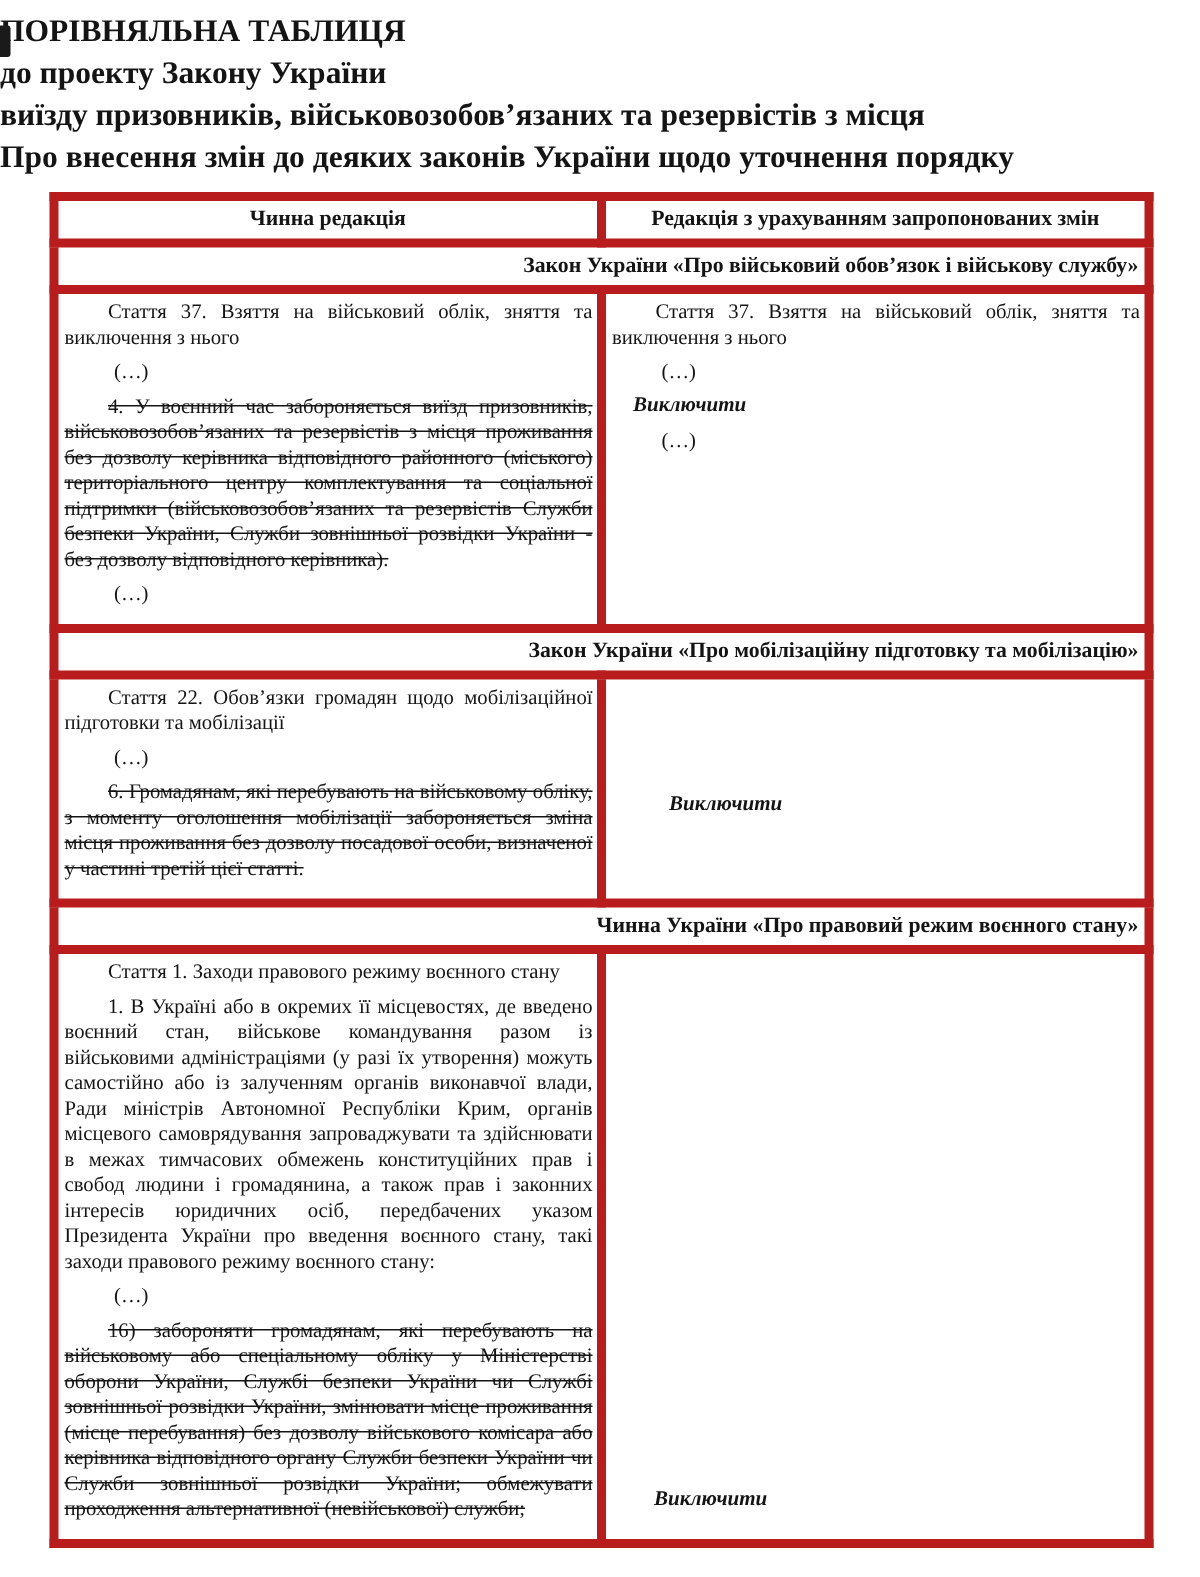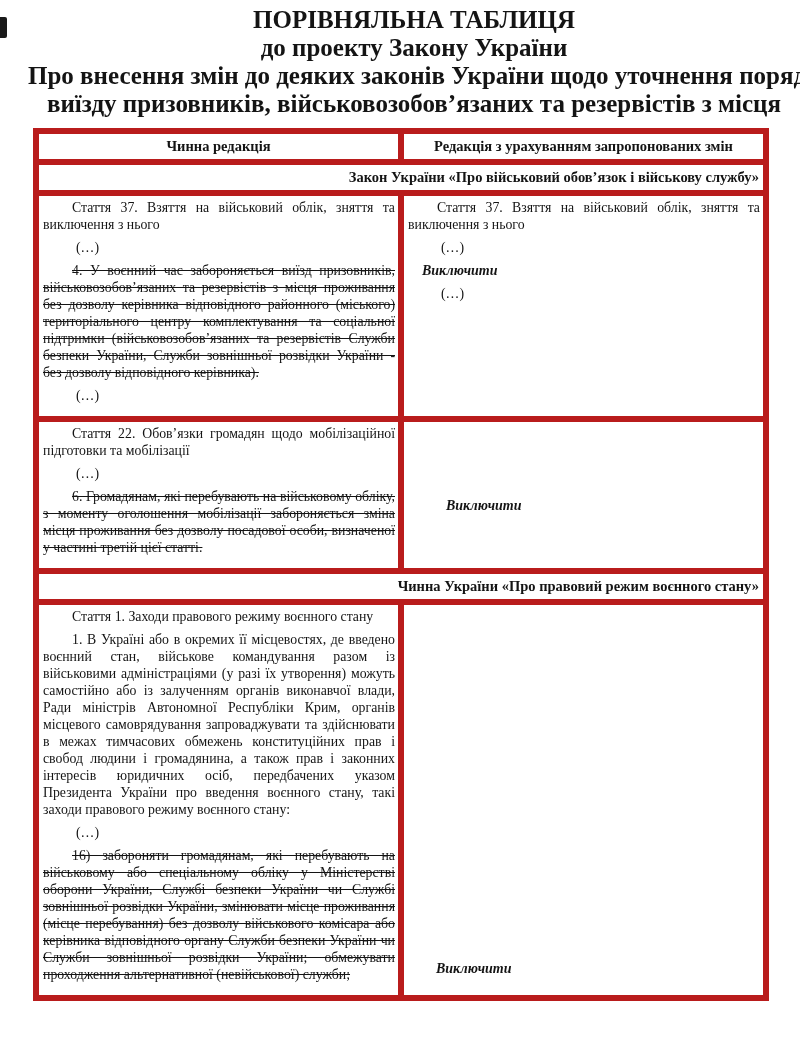--- a/index.html
+++ b/index.html
@@ -15,26 +15,24 @@
   }
   .scan-artifact {
     position: absolute;
     left: 0; top: 17px;
     width: 7px; height: 21px;
     background: #1a1a1a;
     border-radius: 0 2px 2px 0;
   }
   .titleblock {
     margin-top: 6px;
-    text-align: center;
     font-weight: bold;
-    font-size: 25px;
+    font-size: 21px;
     line-height: 28px;
     white-space: nowrap;
-    padding-left: 28px;
   }
   table.cmp {
     border-collapse: collapse;
     table-layout: fixed;
     width: 736px;
     margin: 10px 0 0 33px;
   }
   .cmp th, .cmp td {
     border: 6px solid #b91c1c;
   }
@@ -76,22 +74,22 @@
   .excl.r3 { margin-top: 352px; text-indent: 28px; }
 </style>
 </head>
 <body>
 
 <div class="scan-artifact"></div>
 
 <div class="titleblock">
   <div>ПОРІВНЯЛЬНА ТАБЛИЦЯ</div>
   <div>до проекту Закону України</div>
+  <div>виїзду призовників, військовозобов’язаних та резервістів з місця</div>
   <div>Про внесення змін до деяких законів України щодо уточнення порядку</div>
-  <div>виїзду призовників, військовозобов’язаних та резервістів з місця</div>
 </div>
 
 <table class="cmp">
   <thead>
     <tr>
       <th class="colhead">Чинна редакція</th>
       <th class="colhead">Редакція з урахуванням запропонованих змін</th>
     </tr>
   </thead>
   <tbody>
@@ -108,20 +106,23 @@
       </td>
       <td class="cell">
         <p class="p p0">Стаття 37. Взяття на військовий облік, зняття та виключення з нього</p>
         <p class="el">(…)</p>
         <p class="excl">Виключити</p>
         <p class="el">(…)</p>
       </td>
     </tr>
 
     <tr>
+      <td class="law" colspan="2">Закон України «Про мобілізаційну підготовку та мобілізацію»</td>
+    </tr>
+    <tr>
       <td class="cell">
         <p class="p p0">Стаття 22. Обов’язки громадян щодо мобілізаційної підготовки та мобілізації</p>
         <p class="el">(…)</p>
         <p class="p strike">6. Громадянам, які перебувають на військовому обліку, з моменту оголошення мобілізації забороняється зміна місця проживання без дозволу посадової особи, визначеної у частині третій цієї статті.</p>
       </td>
       <td class="cell">
         <p class="excl r2">Виключити</p>
       </td>
     </tr>
 

